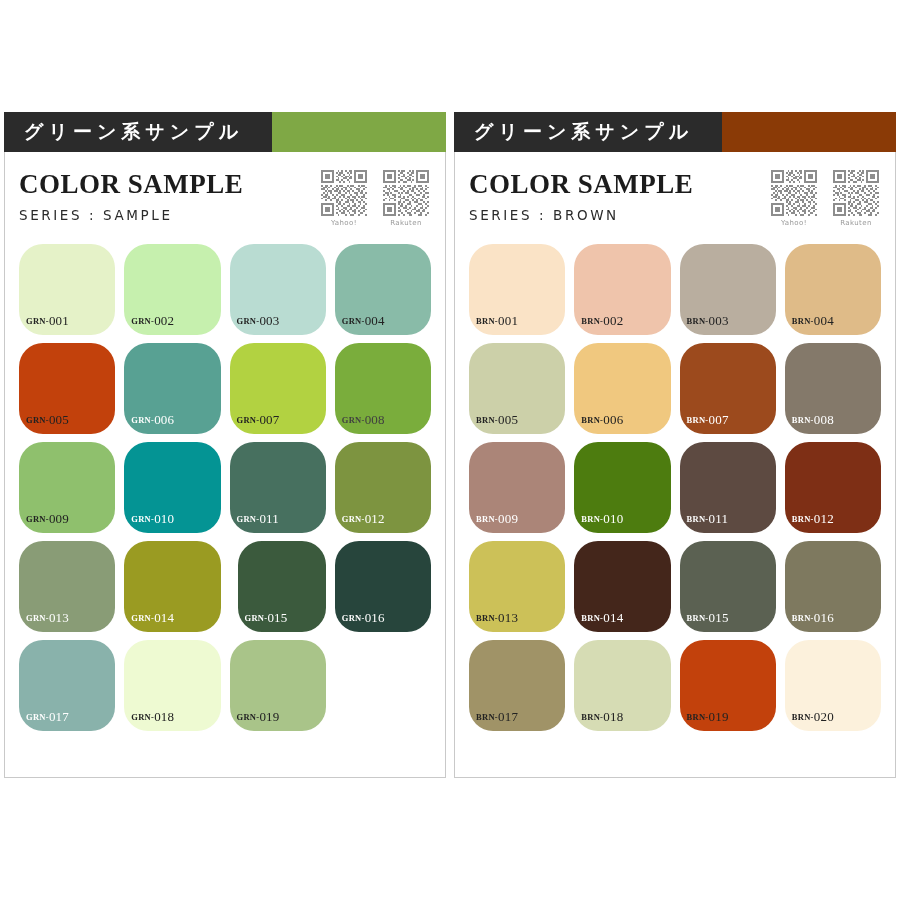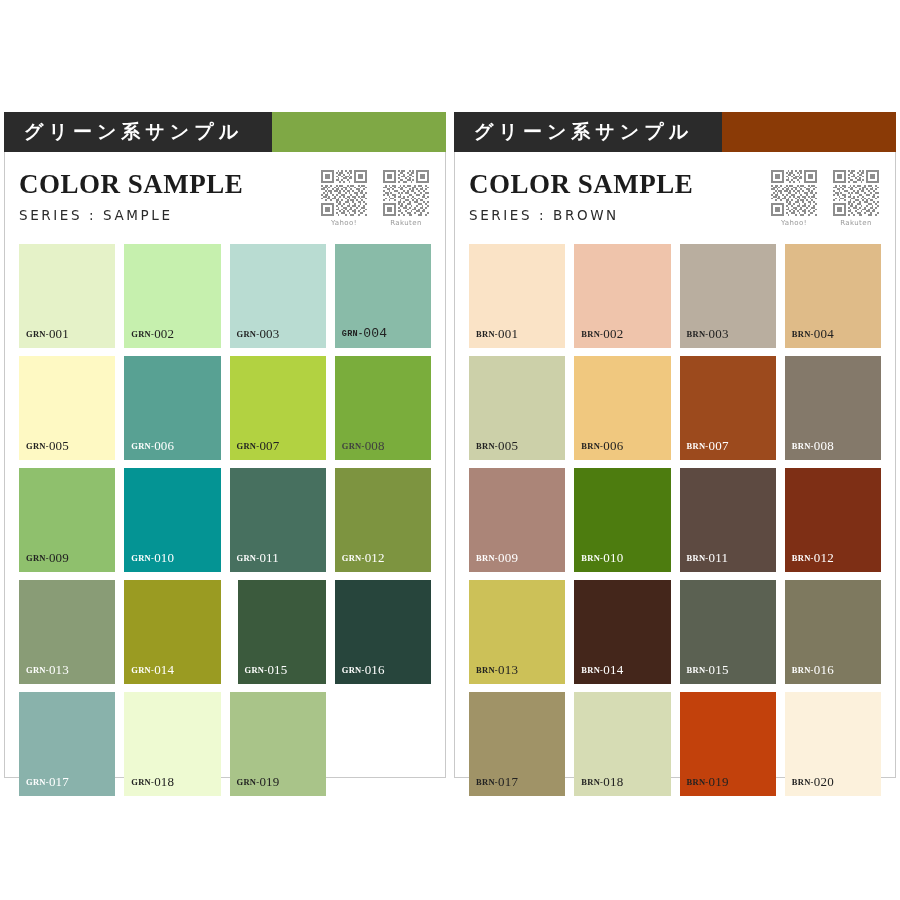--- a/index.html
+++ b/index.html
@@ -115,22 +115,23 @@
 
   
   .swatch-grid {
     display: grid;
     grid-template-columns: repeat(4, 1fr);
     gap: 8px 9px;
   }
 
   .swatch {
     position: relative;
-    height: 104px;
+    height: 91px;
     overflow: hidden;
+    border-radius: 24px;
   }
 
   .swatch.empty {
     background: transparent !important;
   }
 
   .swatch-label {
     position: absolute;
     left: 7px;
     bottom: 7px;
@@ -508,23 +509,23 @@
           <div class="swatch" style="background: rgb(229, 242, 200);">
             <div class="swatch-label" style="color: rgb(34, 34, 34);"><span class="pfx">GRN-</span><span class="num">001</span></div>
           </div>
           <div class="swatch" style="background: rgb(198, 240, 174);">
             <div class="swatch-label" style="color: rgb(34, 34, 34);"><span class="pfx">GRN-</span><span class="num">002</span></div>
           </div>
           <div class="swatch" style="background: rgb(185, 220, 210);">
             <div class="swatch-label" style="color: rgb(34, 34, 34);"><span class="pfx">GRN-</span><span class="num">003</span></div>
           </div>
           <div class="swatch" style="background: rgb(137, 187, 168);">
-            <div class="swatch-label" style="color: rgb(34, 34, 34); font-family: Liberation Mono, monospace;"><span class="pfx">GRN-</span><span class="num">004</span></div>
-          </div>
-          <div class="swatch" style="background: #fef9c3;">
+            <div class="swatch-label" style="color: rgb(34, 34, 34);"><span class="pfx">GRN-</span><span class="num">004</span></div>
+          </div>
+          <div class="swatch" style="background: #c2410c;">
             <div class="swatch-label" style="color: rgb(34, 34, 34);"><span class="pfx">GRN-</span><span class="num">005</span></div>
           </div>
           <div class="swatch" style="background: rgb(88, 161, 147);">
             <div class="swatch-label" style="color: rgb(255, 255, 255);"><span class="pfx">GRN-</span><span class="num">006</span></div>
           </div>
           <div class="swatch" style="background: rgb(178, 210, 65);">
             <div class="swatch-label" style="color: rgb(34, 34, 34);"><span class="pfx">GRN-</span><span class="num">007</span></div>
           </div>
           <div class="swatch" style="background: rgb(122, 173, 60);">
             <div class="swatch-label" style="color: #404040; margin-top: 8px;"><span class="pfx">GRN-</span><span class="num">008</span></div>

